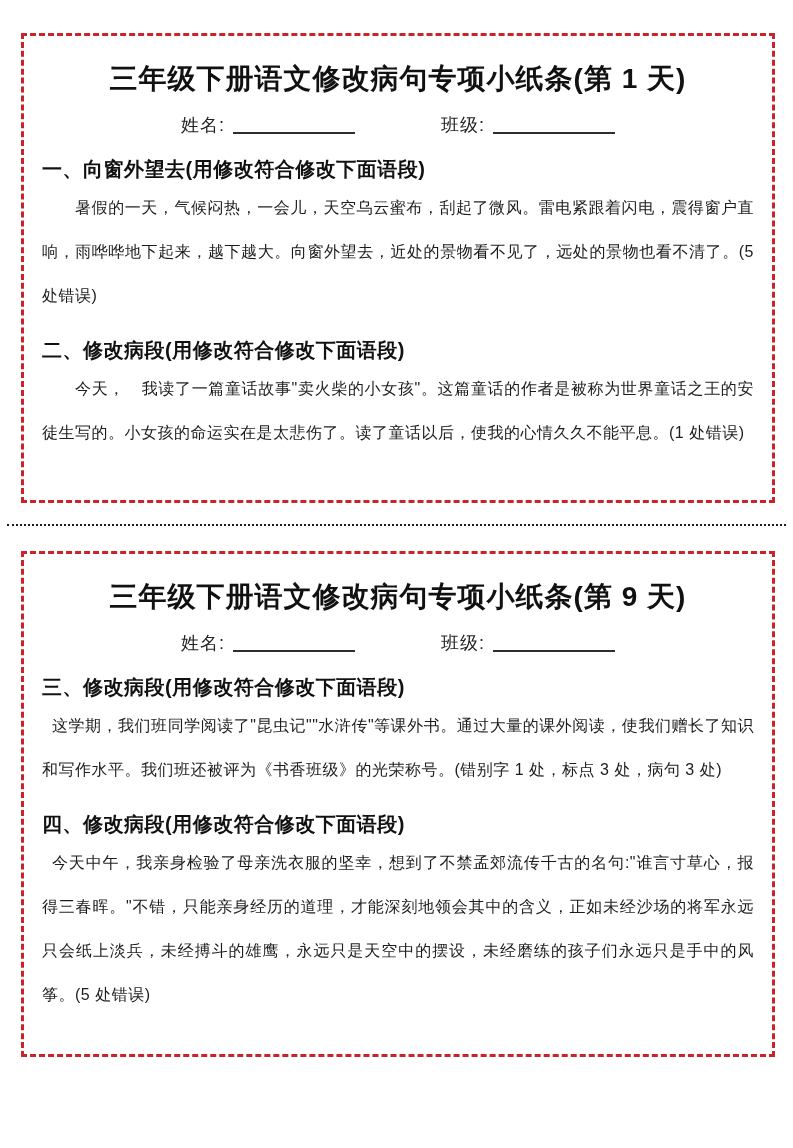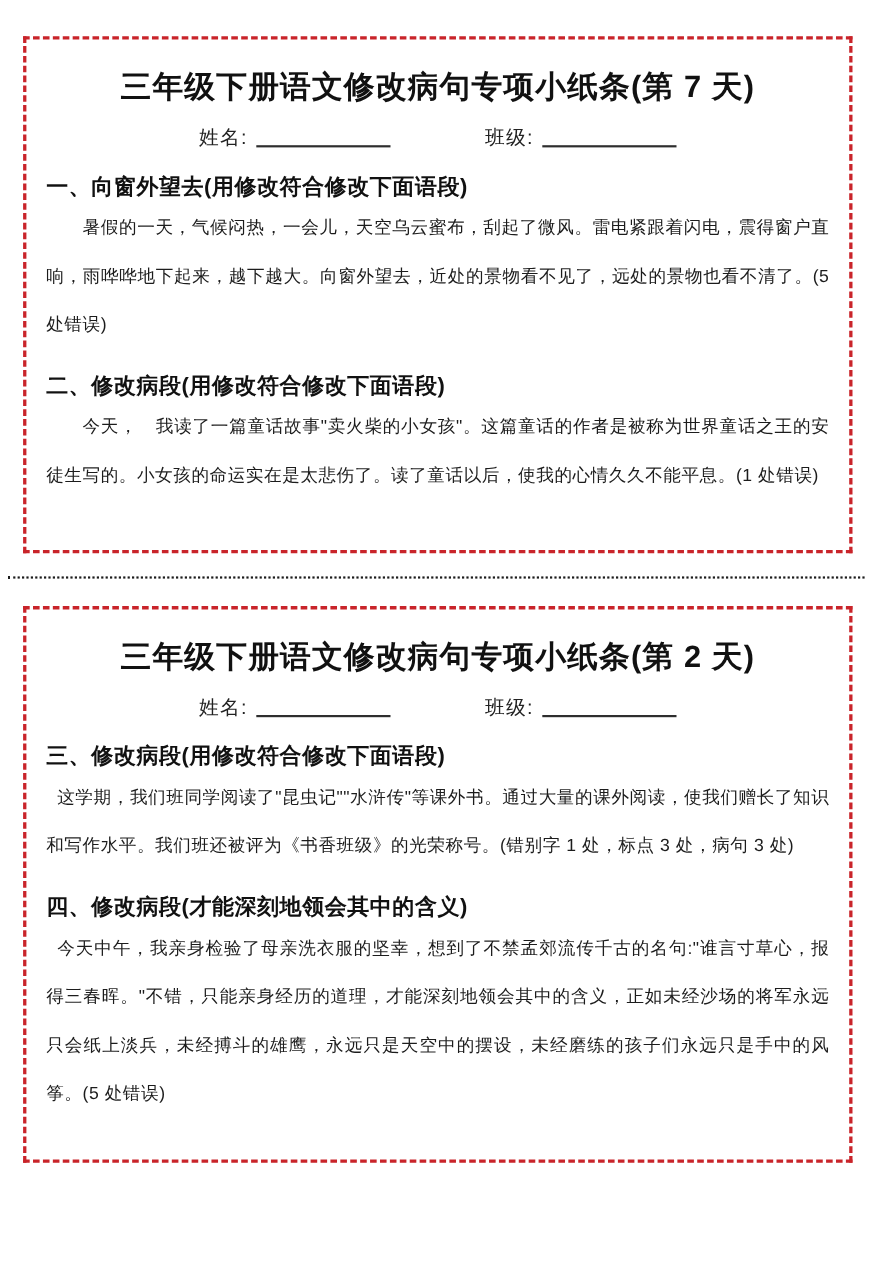--- a/index.html
+++ b/index.html
@@ -72,21 +72,21 @@
     left: 7px;
     width: 779px;
     height: 0;
     border-top: 2px dotted var(--divider-black, #1c1c1c);
   }
 </style>
 </head>
 <body>
 
 <div class="card card-day1">
-  <div class="card-title">三年级下册语文修改病句专项小纸条(第 7 天)</div>
+  <div class="card-title">三年级下册语文修改病句专项小纸条(第 1 天)</div>
   <div class="name-row">
     <div class="field">
       <span class="field-label">姓名:</span>
       <span class="blank"></span>
     </div>
     <div class="field">
       <span class="field-label">班级:</span>
       <span class="blank"></span>
     </div>
   </div>
@@ -98,34 +98,34 @@
 
   <div class="section">
     <div class="section-heading">二、修改病段(用修改符合修改下面语段)</div>
     <div class="section-body indent-large">今天，　我读了一篇童话故事"卖火柴的小女孩"。这篇童话的作者是被称为世界童话之王的安徒生写的。小女孩的命运实在是太悲伤了。读了童话以后，使我的心情久久不能平息。(1 处错误)</div>
   </div>
 </div>
 
 <div class="cut-divider"></div>
 
 <div class="card card-day2">
-  <div class="card-title">三年级下册语文修改病句专项小纸条(第 2 天)</div>
+  <div class="card-title">三年级下册语文修改病句专项小纸条(第 9 天)</div>
   <div class="name-row">
     <div class="field">
       <span class="field-label">姓名:</span>
       <span class="blank"></span>
     </div>
     <div class="field">
       <span class="field-label">班级:</span>
       <span class="blank"></span>
     </div>
   </div>
 
   <div class="section">
     <div class="section-heading">三、修改病段(用修改符合修改下面语段)</div>
     <div class="section-body indent-small">这学期，我们班同学阅读了"昆虫记""水浒传"等课外书。通过大量的课外阅读，使我们赠长了知识和写作水平。我们班还被评为《书香班级》的光荣称号。(错别字 1 处，标点 3 处，病句 3 处)</div>
   </div>
 
   <div class="section">
-    <div class="section-heading">四、修改病段(才能深刻地领会其中的含义)</div>
+    <div class="section-heading">四、修改病段(用修改符合修改下面语段)</div>
     <div class="section-body indent-small">今天中午，我亲身检验了母亲洗衣服的坚幸，想到了不禁孟郊流传千古的名句:"谁言寸草心，报得三春晖。"不错，只能亲身经历的道理，才能深刻地领会其中的含义，正如未经沙场的将军永远只会纸上淡兵，未经搏斗的雄鹰，永远只是天空中的摆设，未经磨练的孩子们永远只是手中的风筝。(5 处错误)</div>
   </div>
 </div>
 
 </body></html>

